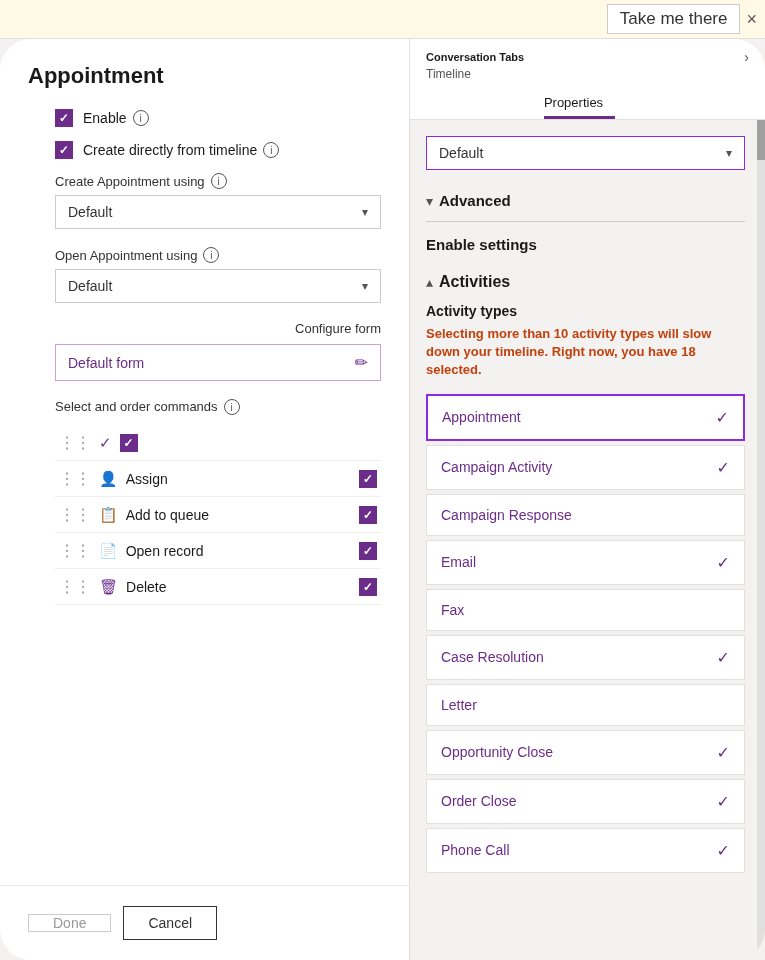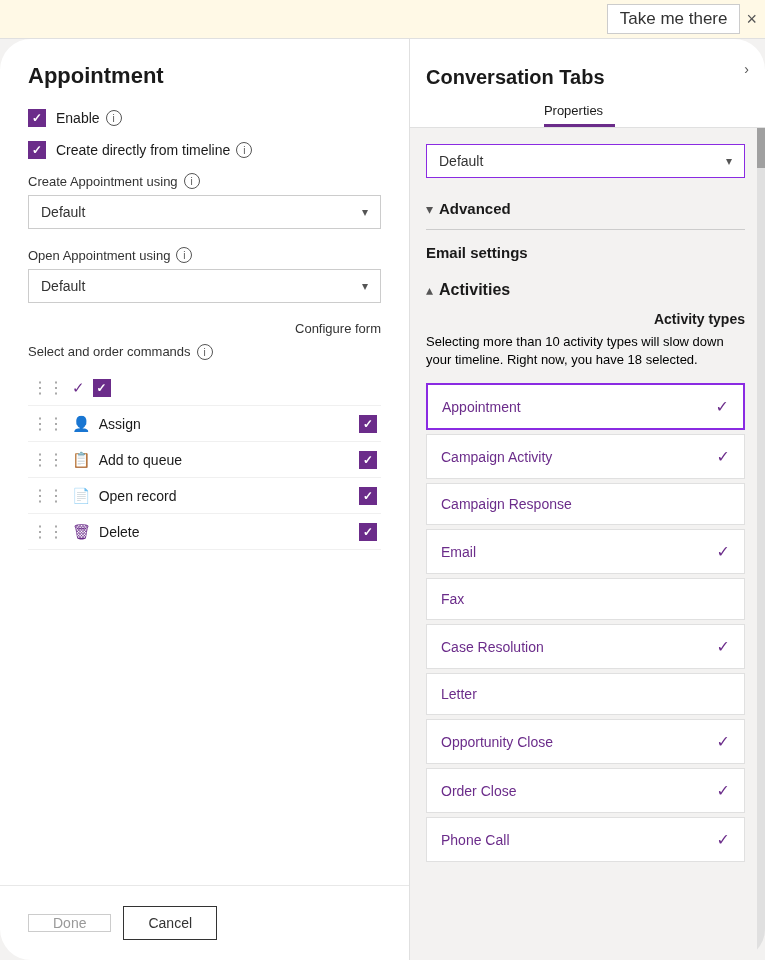--- a/index.html
+++ b/index.html
@@ -62,20 +62,21 @@
 
     .panel-title {
       font-size: 22px;
       font-weight: 600;
       padding: 24px 28px 20px 28px;
       color: #1a1a1a;
     }
 
     .section-body {
       padding: 0 28px;
+      margin-left: 27px;
     }
 
     .checkbox-row {
       display: flex;
       align-items: center;
       margin-bottom: 14px;
     }
     .checkbox-custom {
       width: 18px;
       height: 18px;
@@ -246,24 +247,23 @@
       background: #fff;
       padding: 10px 16px 0 16px;
       border-bottom: 1px solid #e0e0e0;
     }
     .conv-tabs-row {
       display: flex;
       align-items: center;
       justify-content: space-between;
     }
     .conv-tabs-title {
-      font-size: 20px;
+      font-size: 11px;
       font-weight: 600;
       color: #1a1a1a;
-      margin-top: 17px;
     }
     .chevron-right {
       font-size: 14px;
       color: #555;
       cursor: pointer;
     }
     .timeline-sub {
       font-size: 12px;
       color: #555;
       margin-top: 2px;
@@ -365,27 +365,27 @@
       font-weight: 600;
       color: #1a1a1a;
       margin-left: 6px;
     }
 
     .activity-types-label {
       font-size: 14px;
       font-weight: 600;
       color: #1a1a1a;
       margin-bottom: 6px;
-      text-align: right;
     }
     .activity-types-desc {
       font-size: 13px;
-      color: #000000;
+      color: #c2410c;
       margin-bottom: 14px;
       line-height: 1.4;
+      font-weight: bold;
     }
 
     
     .activity-item {
       background: #fff;
       border: 1px solid #e0e0e0;
       padding: 12px 14px;
       display: flex;
       align-items: center;
       justify-content: space-between;
@@ -444,20 +444,24 @@
       <div class="field-label">
         <span>Open Appointment using</span>
         <span class="info-icon">i</span>
       </div>
       <div class="dropdown-field">
         <span>Default</span>
         <span class="chevron">▾</span>
       </div>
 
       <div class="configure-label">Configure form</div>
+      <div class="form-config-row">
+        <span class="form-config-text">Default form</span>
+        <span class="pencil-icon">✏</span>
+      </div>
 
       <div class="commands-label">
         <span>Select and order commands</span>
         <span class="info-icon" style="margin-left:6px;">i</span>
       </div>
 
       <div id="command-rows">
           <div class="command-row">
       <span class="drag-handle">⋮⋮</span>
       <span class="cmd-icon">✓</span>
@@ -496,39 +500,40 @@
     </div>
   </div>
 
   <div class="right-panel">
 
     <div class="right-header">
       <div class="conv-tabs-row">
         <span class="conv-tabs-title">Conversation Tabs</span>
         <span class="chevron-right">›</span>
       </div>
+      <div class="timeline-sub">Timeline</div>
       <div class="props-tab">
         <div class="props-tab-item">Properties</div>
       </div>
     </div>
 
     <div class="right-content" style="position:relative; padding-right: 20px;">
 
       <div class="prop-dropdown">
         <span class="prop-dropdown-text">Default</span>
         <span style="font-size:12px; color:#555;">▾</span>
       </div>
 
       <div class="section-header">
         <span class="chevron-icon">▾</span>
         <span class="section-header-text">Advanced</span>
       </div>
       <hr class="section-divider">
 
-      <div class="record-settings-title">Email settings</div>
+      <div class="record-settings-title">Enable settings</div>
 
       <div class="activities-header">
         <span class="chevron-icon">▴</span>
         <span class="activities-title">Activities</span>
       </div>
 
       <div class="activity-types-label">Activity types</div>
       <div class="activity-types-desc">Selecting more than 10 activity types will slow down your timeline. Right now, you have 18 selected.</div>
 
       <div id="activity-list">

